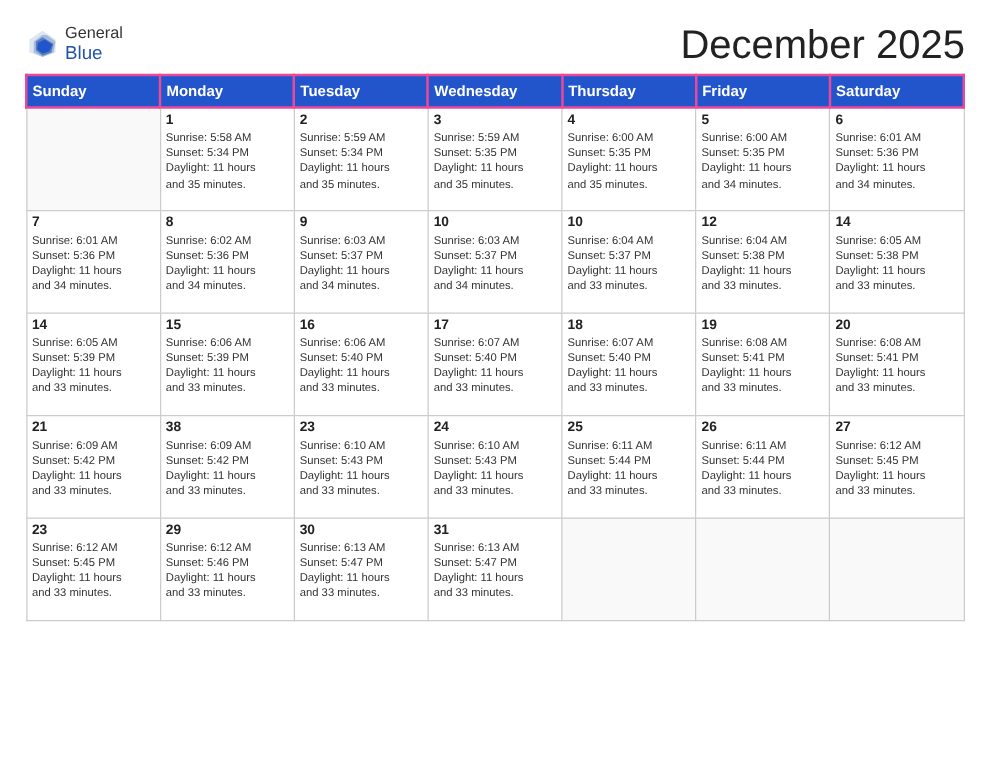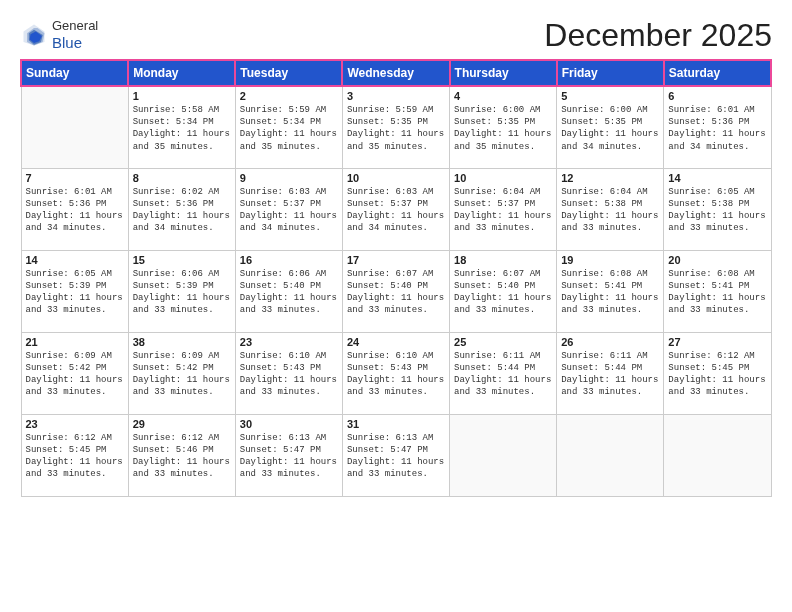--- a/index.html
+++ b/index.html
@@ -77,21 +77,20 @@
       font-weight: bold;
       font-size: 11px;
       color: #222;
       display: block;
       margin-bottom: 2px;
     }
     .day-info {
       font-size: 9px;
       color: #333;
       line-height: 1.35;
-      font-family: Liberation Mono, monospace;
     }
     .empty-cell {
       background: #f9f9f9;
     }
   </style>
 </head>
 <body>
 
 <div class="page">
   <div class="header">

